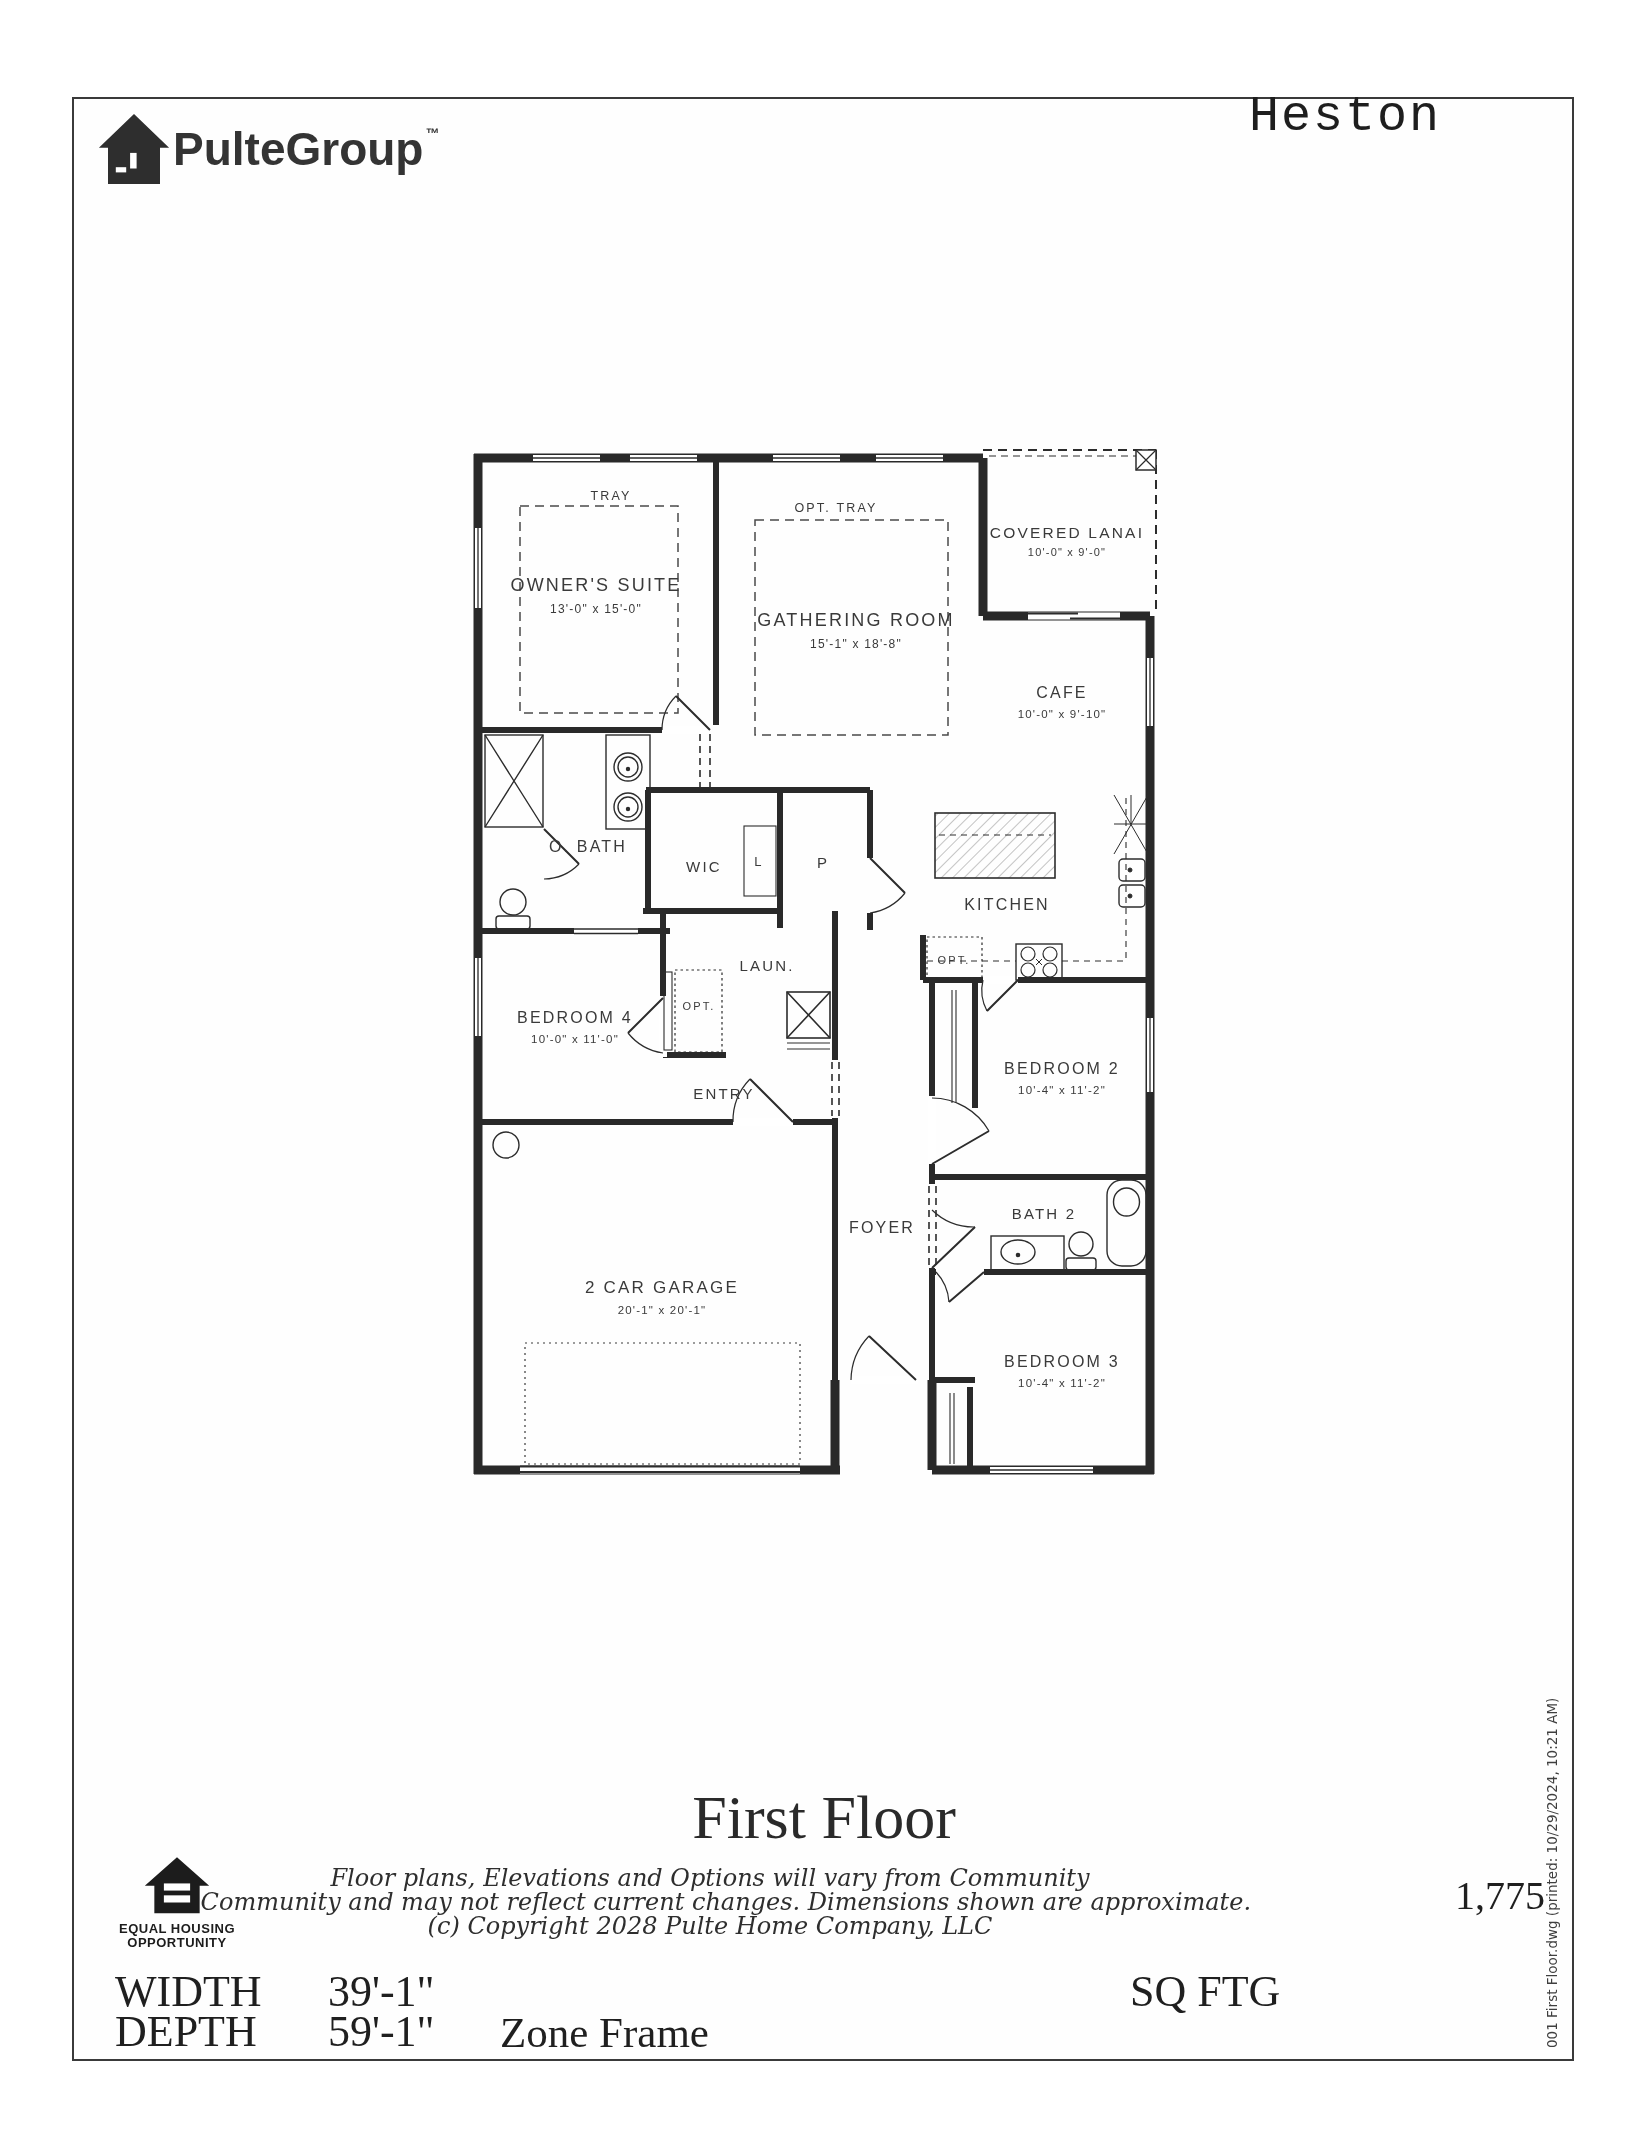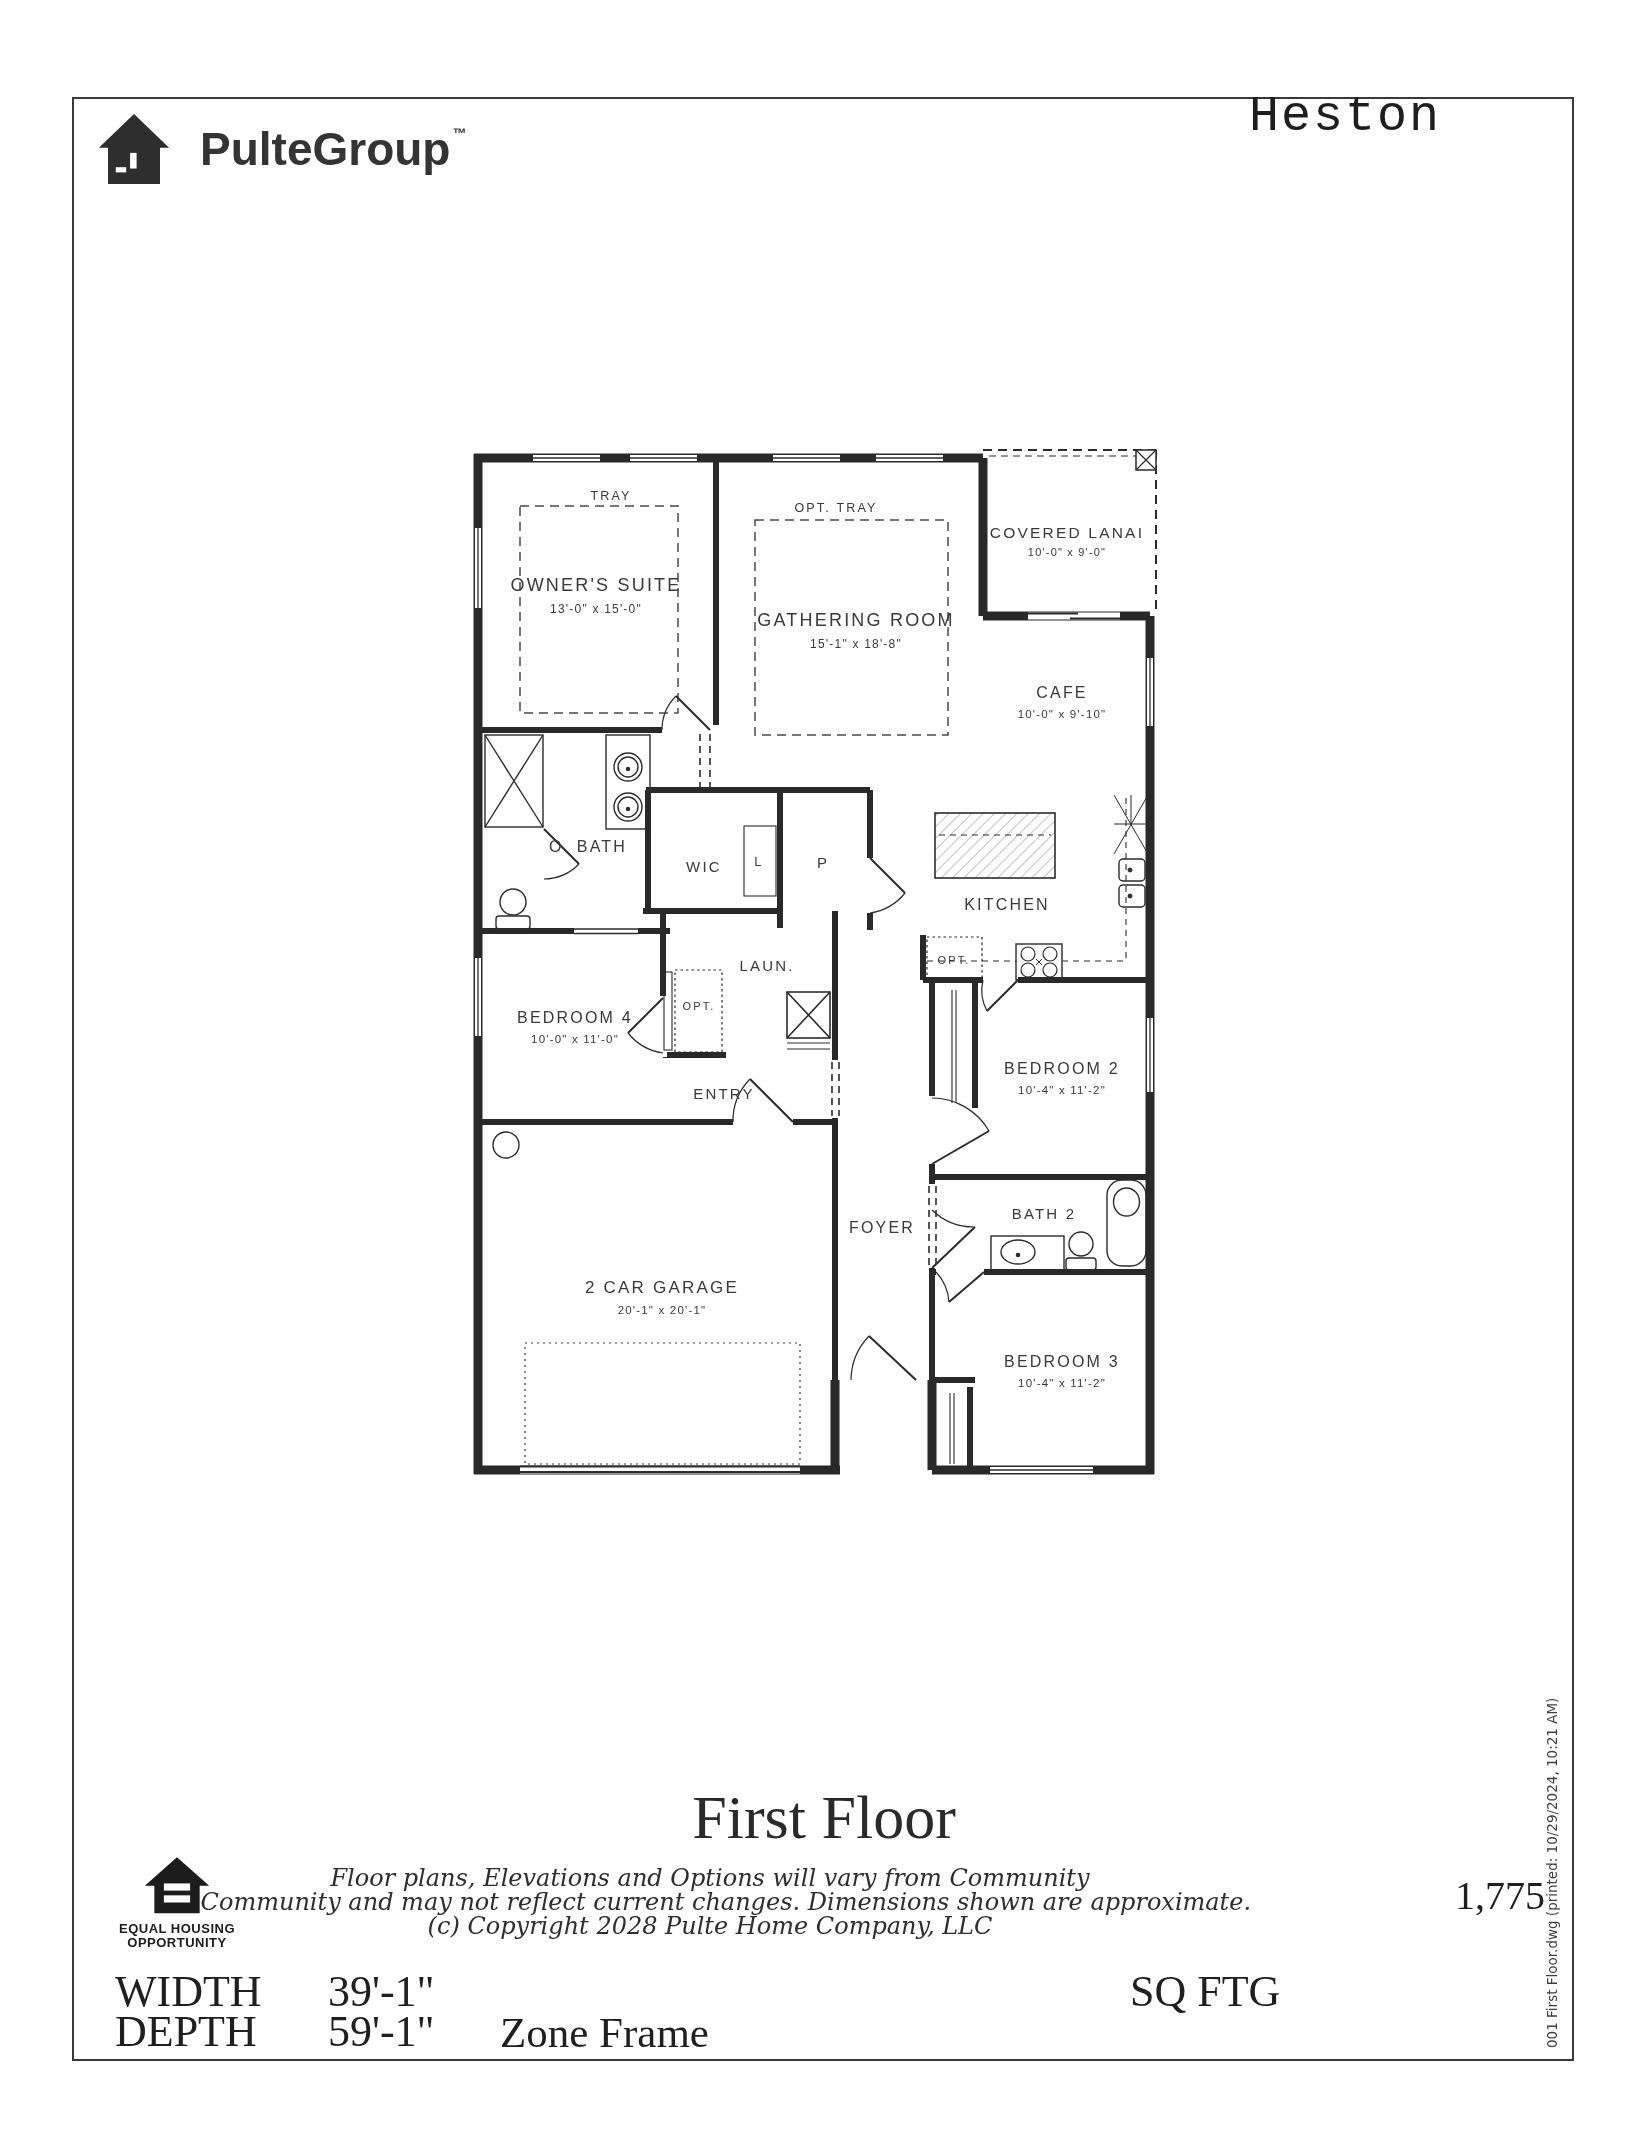--- a/index.html
+++ b/index.html
@@ -1,21 +1,21 @@
 <!DOCTYPE html>
 <html><head>
 <meta charset="utf-8">
 <style>
   html,body{margin:0;padding:0;background:#ffffff;}
   .page{position:relative;width:1648px;height:2147px;background:#ffffff;overflow:hidden;
         font-family:"Liberation Sans",sans-serif;color:#2b2b2b;}
   .frame{position:absolute;left:72px;top:97px;width:1498px;height:1960px;border:2px solid #3a3a3a;background:#fefefe;}
   
   .brand{position:absolute;left:95px;top:110px;display:flex;align-items:center;}
-  .brand-text{font-family:"Liberation Sans",sans-serif;font-weight:bold;font-size:46px;color:#343434;letter-spacing:0px;margin-left:27px;}
+  .brand-text{font-family:"Liberation Sans",sans-serif;font-weight:bold;font-size:46px;color:#343434;letter-spacing:0px;}
   .brand-tm{font-size:14px;color:#343434;vertical-align:top;position:relative;top:-16px;left:2px;font-weight:bold;}
   .model{position:absolute;left:1180px;top:88px;width:330px;text-align:center;
          font-family:Liberation Mono, monospace;font-size:50px;color:#1e1e1e;letter-spacing:2px;}
   
   .plan{position:absolute;left:448px;top:433px;}
   svg text{font-family:"Liberation Sans",sans-serif;fill:#3a3a3a;}
   .rm{letter-spacing:2.2px;}
   .dm{letter-spacing:1.2px;}
   
   .floor-title{position:absolute;left:0px;top:1782px;width:1648px;text-align:center;

